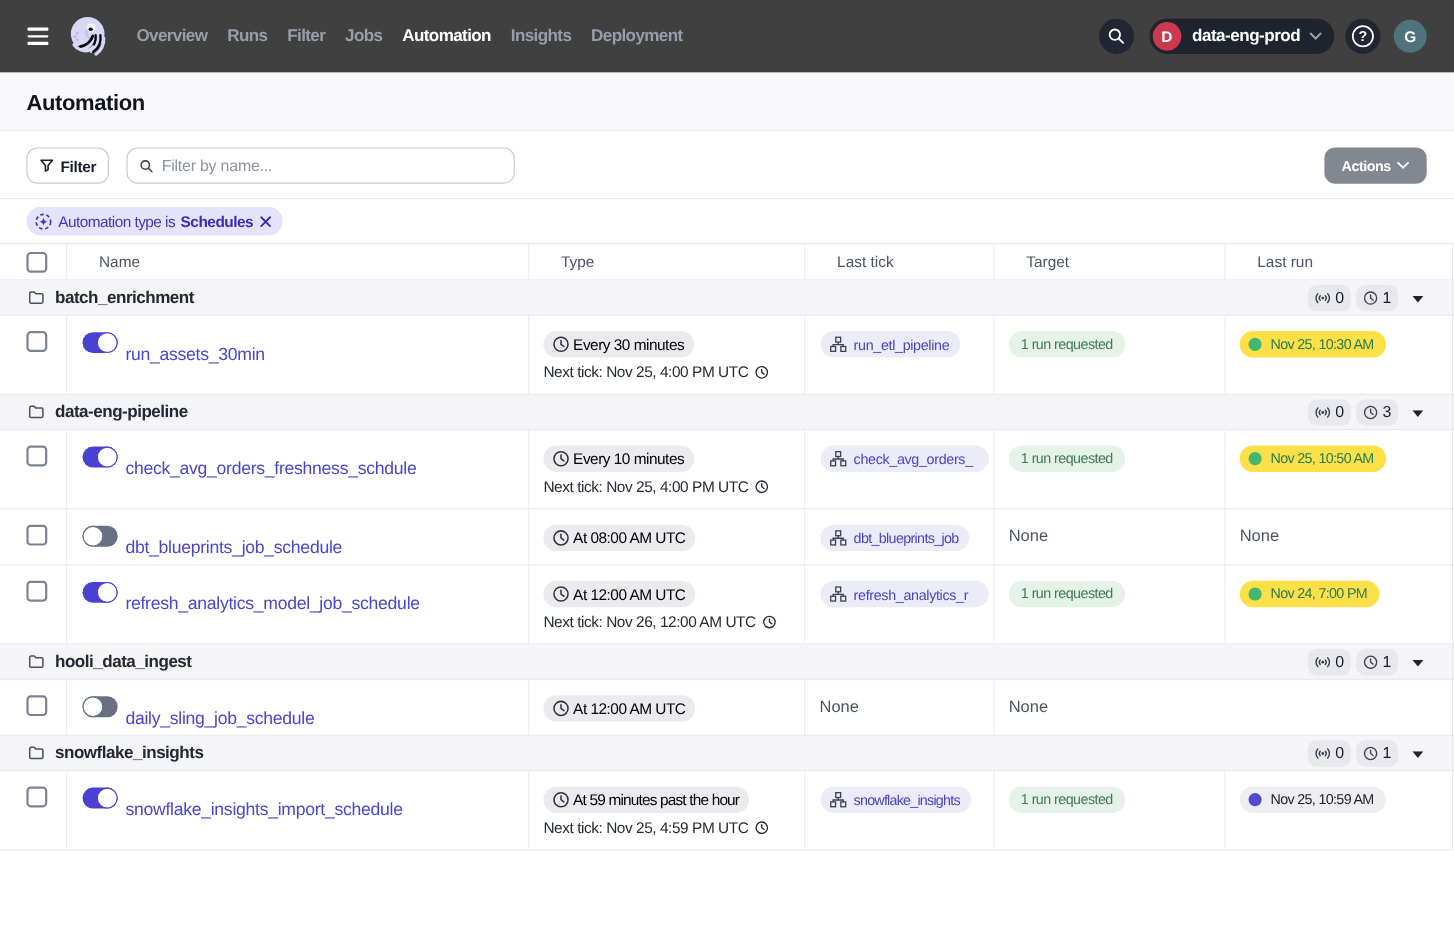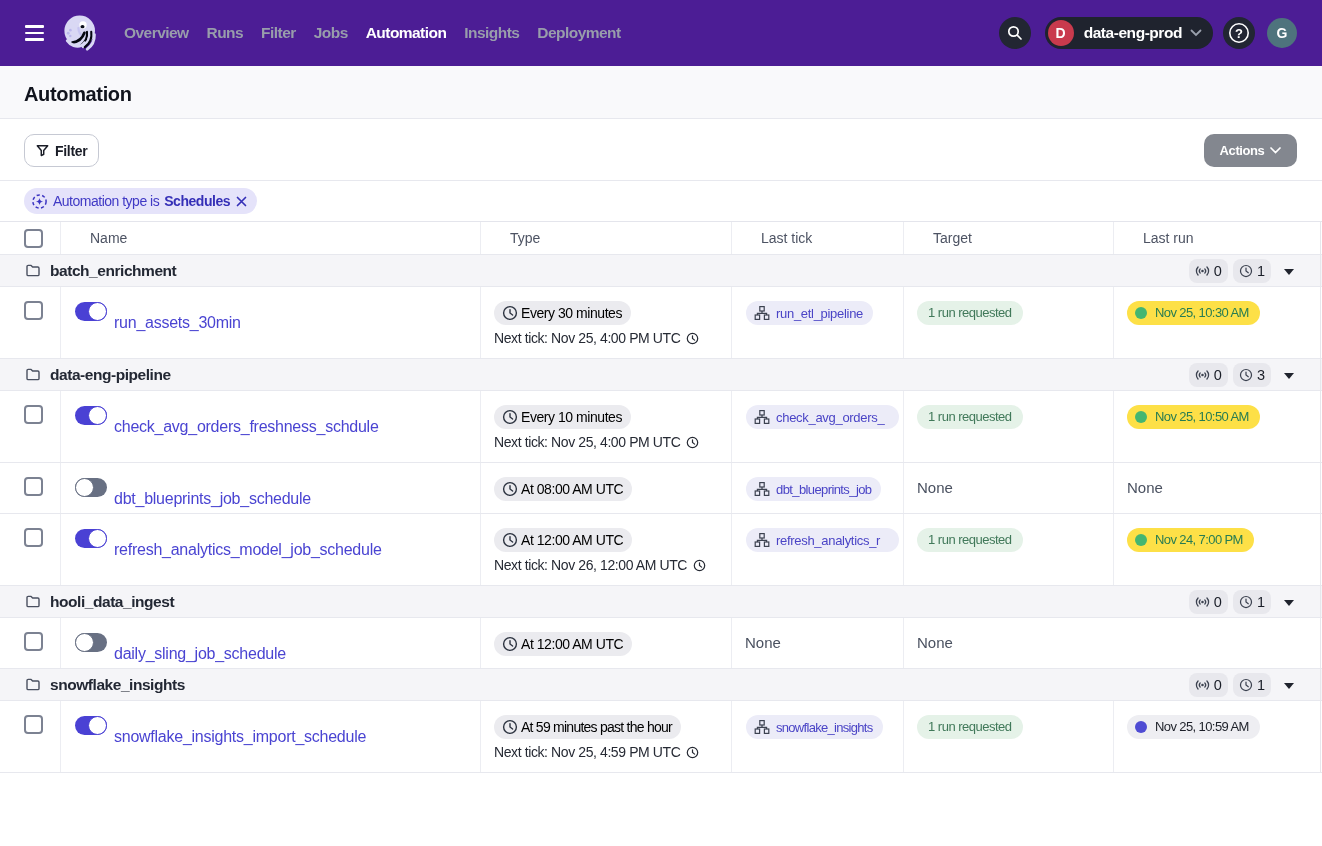--- a/index.html
+++ b/index.html
@@ -1,19 +1,19 @@
 <!DOCTYPE html>
 <html><head>
 <meta charset="utf-8">
 <style>
 * { margin:0; padding:0; box-sizing:border-box; }
 html,body { width:1322px; height:846px; background:#fff; overflow:hidden;
   font-family:"Liberation Sans", sans-serif; }
 
-.topbar { height:66px; background:#4c1d95; display:flex; align-items:center; }
+.topbar { height:66px; background:#404040; display:flex; align-items:center; }
 .hamb { margin-left:25px; width:19px; height:16px; display:flex; flex-direction:column; justify-content:space-between; }
 .hamb i { display:block; height:2.6px; background:#fff; border-radius:1px; }
 .logo { margin-left:17px; width:40px; height:42px; }
 .nav { display:flex; margin-left:23px; gap:18px; }
 .nav a { color:#989dab; font-size:15.5px; font-weight:600; text-decoration:none; letter-spacing:-0.55px; }
 .nav a.on { color:#ffffff; }
 .tbr { margin-left:auto; margin-right:25px; display:flex; align-items:center; }
 .cbtn { width:32px; height:32px; border-radius:50%; background:#222633; display:flex; align-items:center; justify-content:center; }
 .dpill { margin-left:14px; margin-right:10px; height:32px; background:#1f232e; border-radius:16px; display:flex; align-items:center; padding:3px; }
 .dava { width:26px; height:26px; border-radius:50%; background:#c93a4d; color:#fff; font-size:14px; font-weight:700; display:flex; align-items:center; justify-content:center; }
@@ -139,20 +139,27 @@
     <h1>Automation</h1>
   </div>
 
 <div class="toolbar">
   <button class="btnf">
     <svg width="13" height="13" viewBox="0 0 15 15" fill="none" stroke="#1a1d27" stroke-width="1.7" stroke-linejoin="round">
         <path d="M1.5 2 h12 l-4.6 5.4 v4.4 l-2.8 1.5 v-5.9 Z"></path>
       </svg>
     Filter
   </button>
+  <div class="sinput">
+    <svg width="14" height="14" viewBox="0 0 18 18" fill="none" stroke="#3a4150" stroke-width="1.8">
+        <circle cx="7.8" cy="7.8" r="4.9"></circle>
+        <line x1="11.6" y1="11.6" x2="15.6" y2="15.6" stroke-linecap="round"></line>
+      </svg>
+    <span>Filter by name...</span>
+  </div>
   <button class="btna">Actions
     <svg width="11" height="7" viewBox="0 0 11 7" fill="none" stroke="#fff" stroke-width="1.7" stroke-linecap="round">
         <path d="M1 1 L5.5 5.5 L10 1"></path>
       </svg>
   </button>
 </div>
 
 <div class="chiprow">
   <div class="fchip">
     <svg width="17" height="17" viewBox="0 0 17 17" fill="none" stroke="#3b34c2" stroke-width="1.5">

